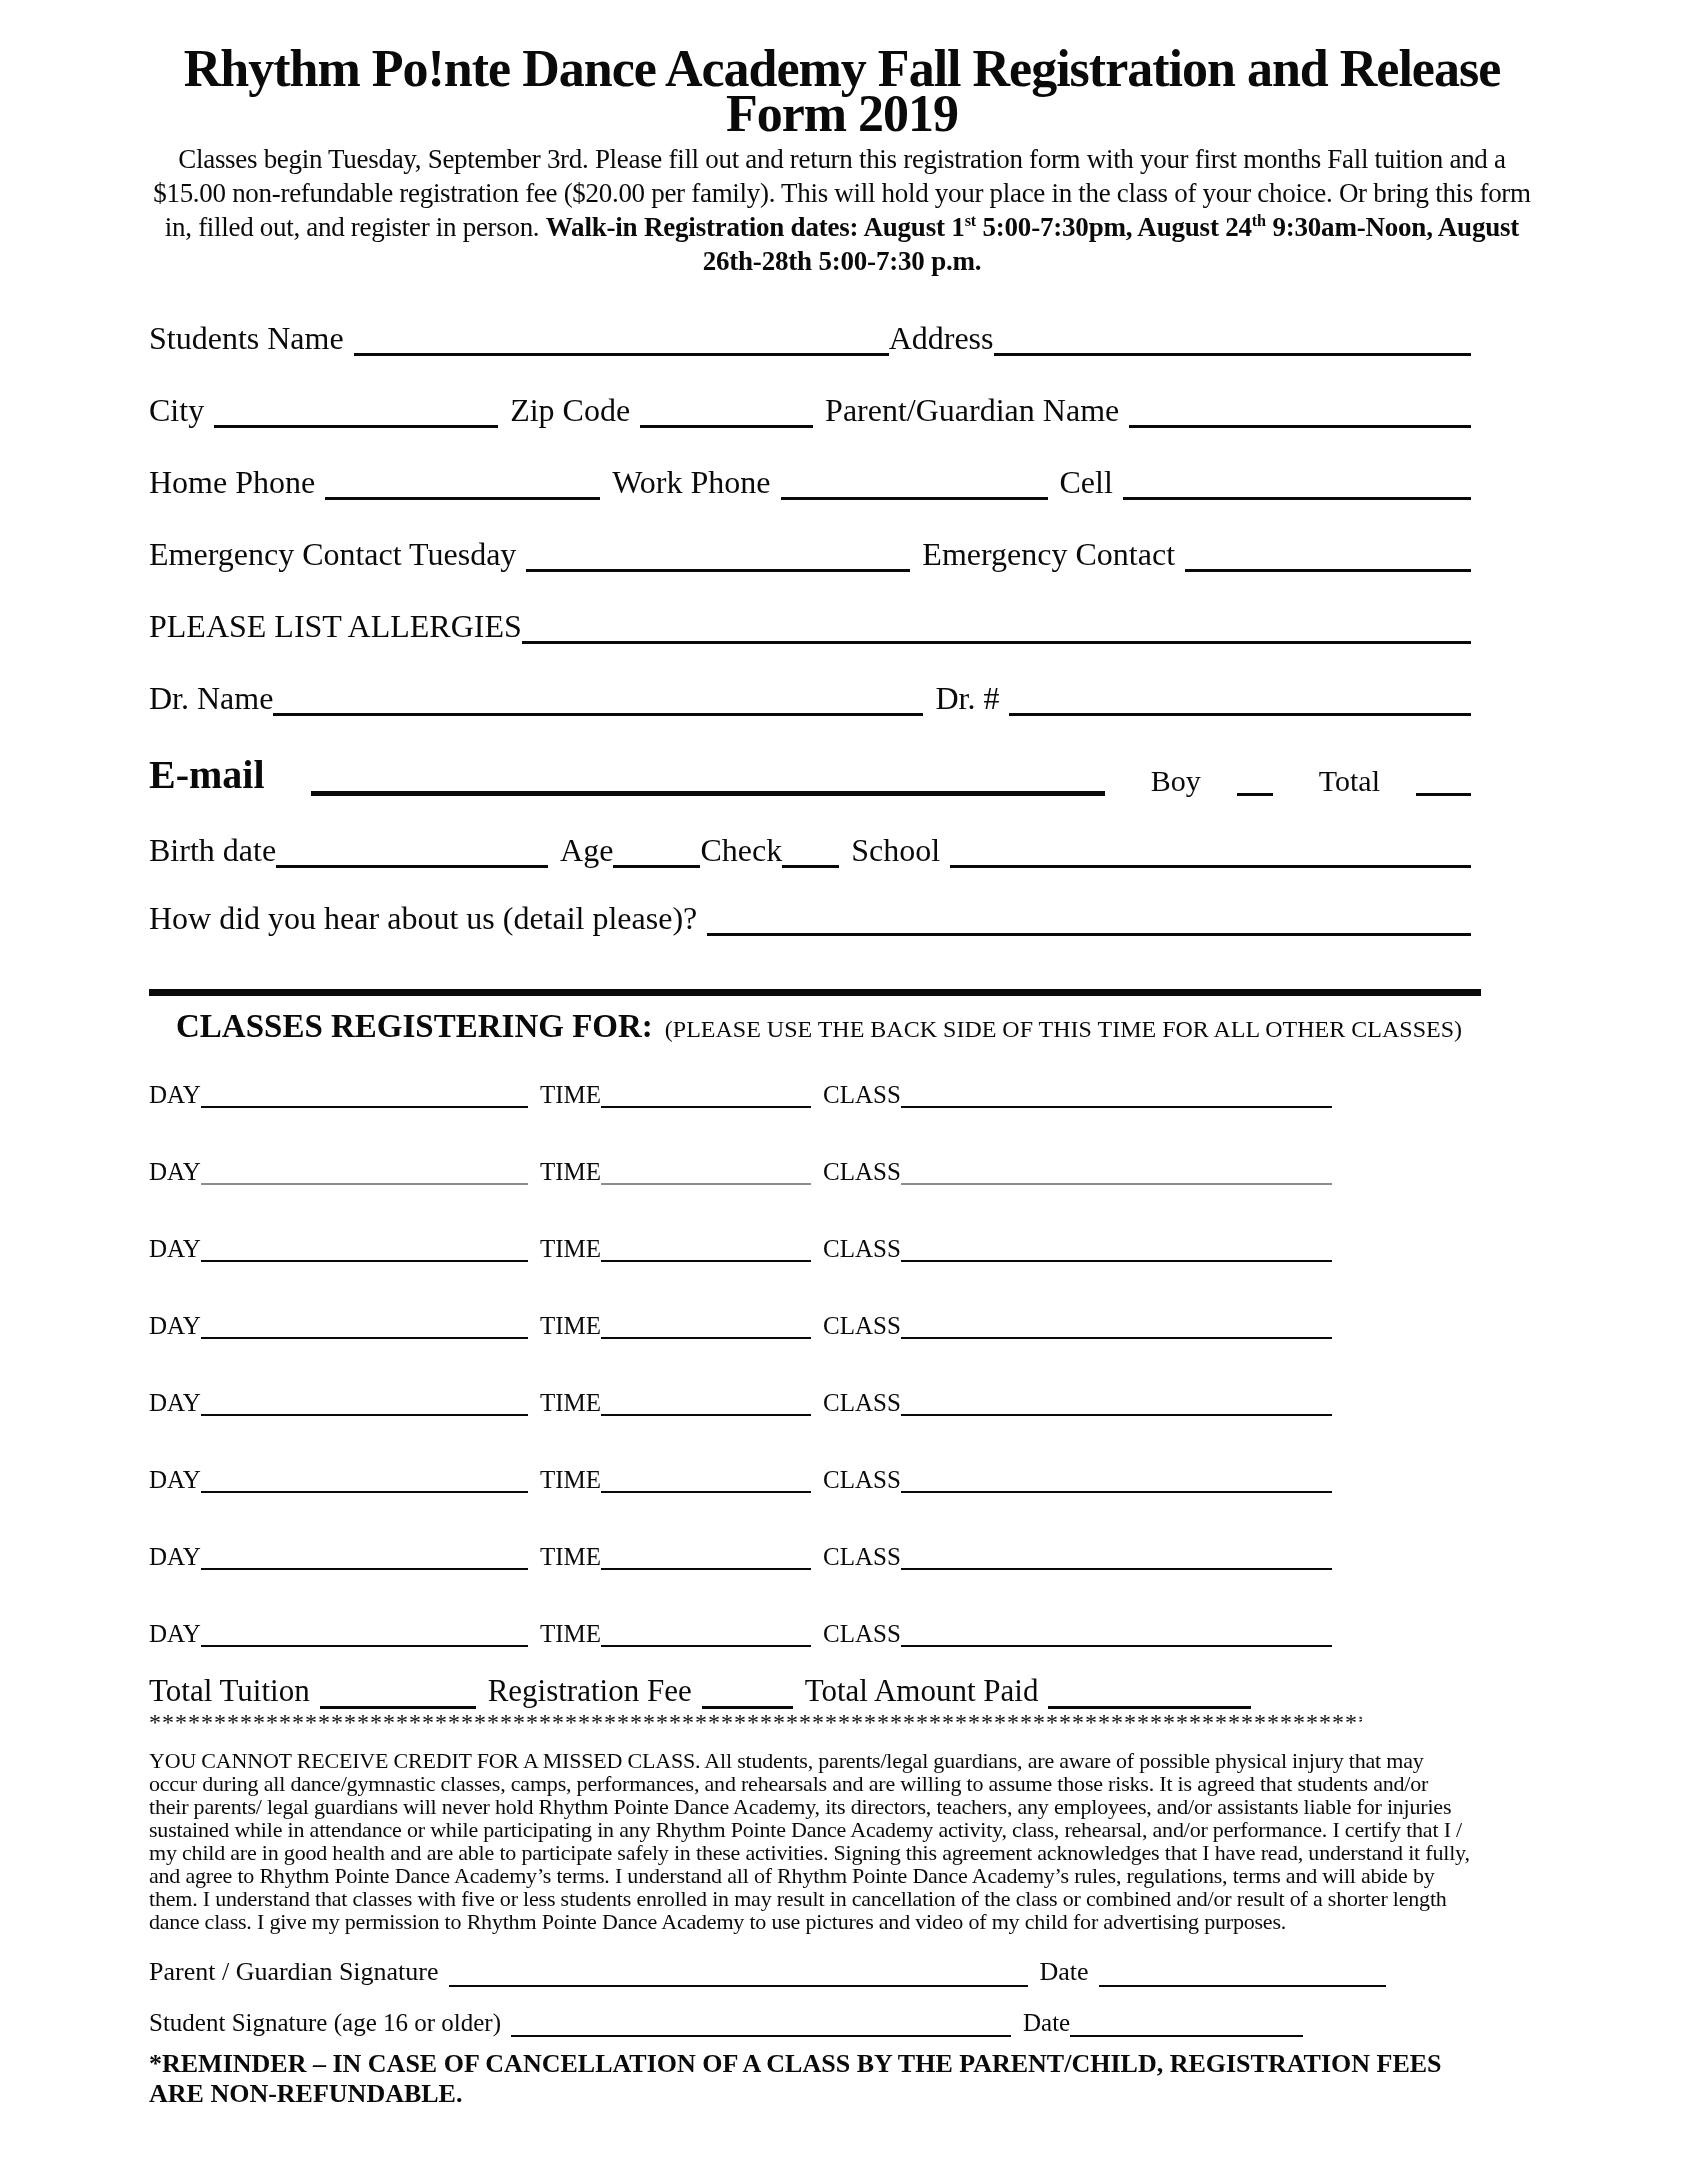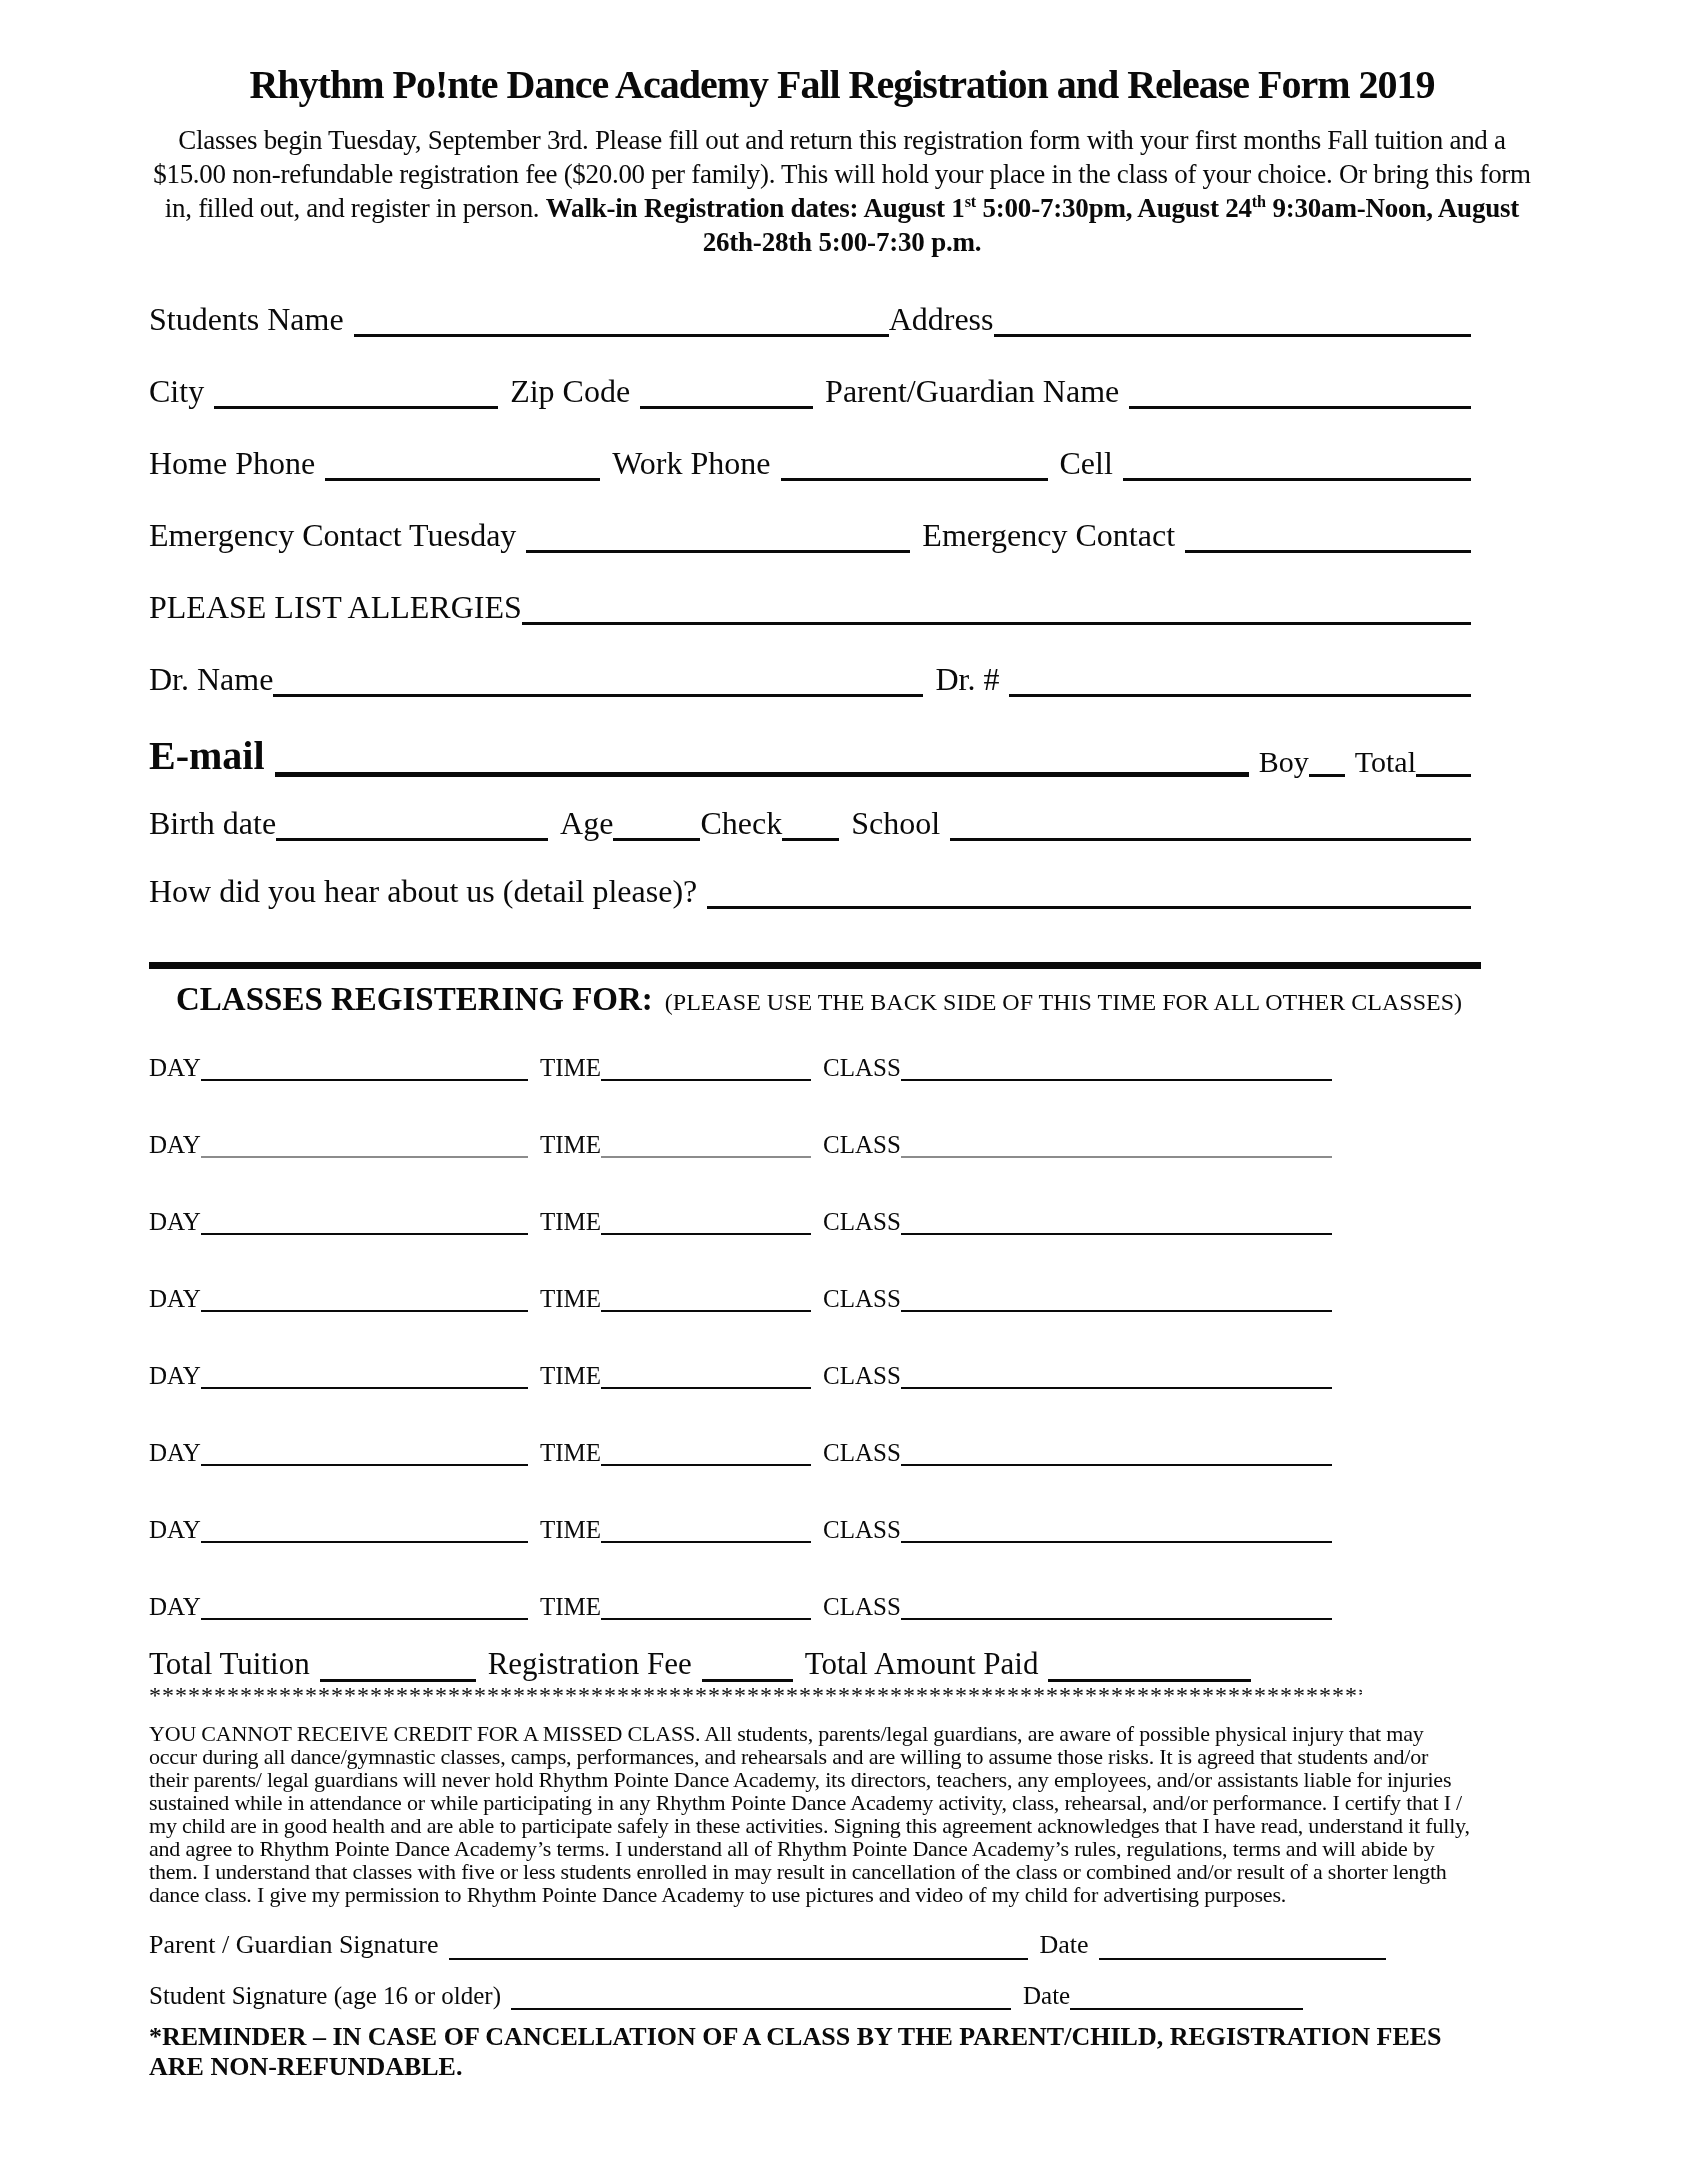--- a/index.html
+++ b/index.html
@@ -4,37 +4,37 @@
 <style>
   html,body { margin:0; padding:0; }
   body {
     width:1683px; height:2178px; background:#ffffff; color:#0a0a0a;
     font-family:"Liberation Serif","DejaVu Serif",serif;
     overflow:hidden;
   }
   .page { padding:46px 0 0 149px; }
 
   .header { width:1386px; text-align:center; }
-  .title { margin:16px; font-size:40px; line-height:45px; font-weight:bold; letter-spacing:-1px; }
+  .title { margin:0; font-size:52px; line-height:45px; font-weight:bold; letter-spacing:-1px; }
   .intro { margin:6px 0 0 0; font-size:27px; line-height:34px; letter-spacing:-0.3px; }
   .intro b { letter-spacing:-0.2px; }
   sup { font-size:0.60em; vertical-align:super; line-height:0; }
 
   .content { width:1322px; }
   .fields { margin-top:40px; }
 
   .f-row { display:flex; align-items:flex-end; font-size:32px; line-height:1.05;
            height:38px; margin-bottom:34px; white-space:nowrap; }
   .lbl { flex:0 0 auto; }
   .sp { margin-right:10px; }
   .gap { margin-left:12px; }
   .ln { flex:0 0 auto; display:inline-block; height:2px; border-bottom:3px solid #0a0a0a; }
   .grow { flex:1 1 auto; }
 
-  .email-row { height:46px; margin-bottom:26px; }
+  .email-row { height:46px; margin-bottom:34px;gap:36px; }
   .email-label { font-size:40px; font-weight:bold; }
   .email-line { border-bottom-width:5px; }
   .bg-label { font-size:30px; margin-left:10px; }
   .birth-row { margin-bottom:30px; }
 
   .rule { margin-top:53px; width:1332px; height:7px; background:#0a0a0a; }
 
   .classes-heading { margin-top:12px; white-space:nowrap; height:38px; }
   .ch-main { font-size:33px; font-weight:bold;margin-left:27px; }
   .ch-note { font-size:24px; margin-left:8px; }

